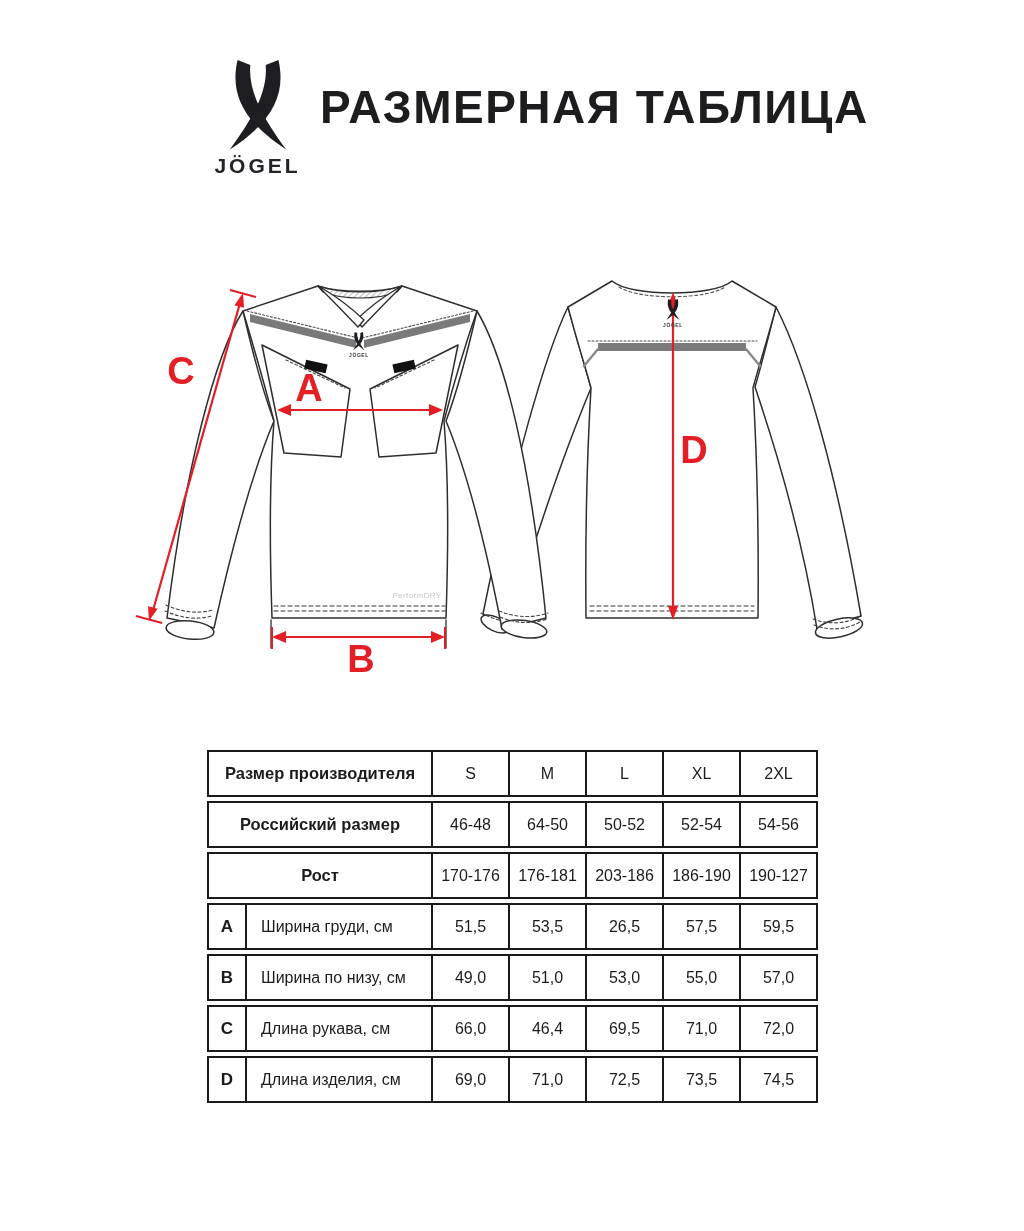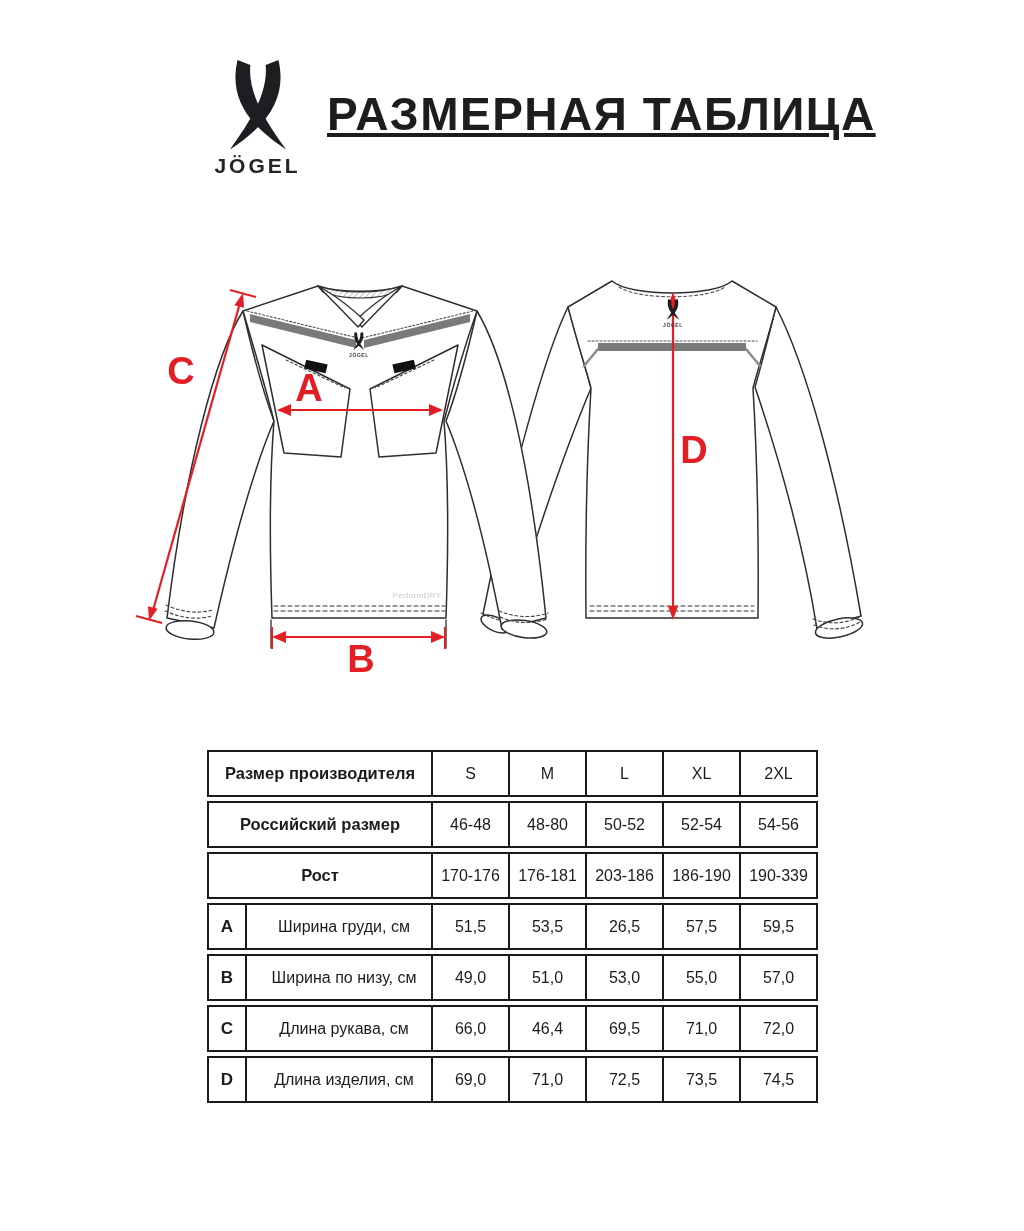--- a/index.html
+++ b/index.html
@@ -3,39 +3,39 @@
 <meta charset="utf-8">
 <style>
   html,body{margin:0;padding:0;background:#ffffff;}
   .page{position:relative;width:1024px;height:1231px;background:#fff;overflow:hidden;
         font-family:"Liberation Sans",sans-serif;color:#1b1b1b;}
 
   
   .brand{position:absolute;left:200px;top:60px;width:115px;text-align:center;}
   .brand svg{display:block;margin:0 auto;}
   .brand-name{font-weight:bold;font-size:21px;letter-spacing:3px;color:#23232a;margin-top:2px;}
-  .page-title{position:absolute;left:320px;top:80px;margin:7px;font-size:46px;font-weight:bold;
-              letter-spacing:1.5px;color:#1d1d1f;white-space:nowrap;text-decoration:underline;}
+  .page-title{position:absolute;left:320px;top:80px;margin:0;font-size:46px;font-weight:bold;
+              letter-spacing:1.5px;color:#1d1d1f;white-space:nowrap;}
 
   
   .diagram{position:absolute;left:0;top:255px;width:1024px;height:440px;}
   .diagram text{font-family:"Liberation Sans",sans-serif;}
   .dim-label{font-size:38px;font-weight:bold;fill:#e31e24;}
   .mini-logo-text{font-size:5px;font-weight:bold;letter-spacing:.6px;fill:#3a3a3a;}
   .watermark{font-size:8px;fill:#c8c8c8;letter-spacing:.4px;}
 
   
   .size-table{position:absolute;left:207px;top:746px;width:611px;
               border-collapse:separate;border-spacing:0 4px;table-layout:fixed;}
   .size-table td{border:2px solid #1a1a1a;border-left:none;height:35px;vertical-align:middle;
                  text-align:center;font-size:16px;color:#1c1c1c;padding:4px;background:#fff;}
   .size-table td.first{border-left:2px solid #1a1a1a;}
   .size-table td.lbl-head{font-weight:bold;font-size:16.5px;}
   .size-table td.letter{font-weight:bold;font-size:17px;}
-  .size-table td.lbl{text-align:center;padding-left:14px;}
+  .size-table td.lbl{text-align:left;padding-left:14px;}
 </style>
 </head>
 <body>
 
 <div class="page">
 
   <div class="brand">
     <svg width="92" height="92" viewBox="0 0 60 72">
       <path d="M14,0 C8,26 18,48 52,70 C36,48 22,26 24,4 Z" fill="#1d1d22"></path>
       <path d="M46,0 C52,26 42,48 8,70 C24,48 38,26 36,4 Z" fill="#1d1d22"></path>
@@ -177,32 +177,32 @@
         <td colspan="2" class="first lbl-head">Размер производителя</td>
         <td>S</td>
         <td>M</td>
         <td>L</td>
         <td>XL</td>
         <td>2XL</td>
       </tr>
       <tr>
         <td colspan="2" class="first lbl-head">Российский размер</td>
         <td>46-48</td>
-        <td>48-80</td>
+        <td>64-50</td>
         <td>50-52</td>
         <td>52-54</td>
         <td>54-56</td>
       </tr>
       <tr>
         <td colspan="2" class="first lbl-head">Рост</td>
         <td>170-176</td>
         <td>176-181</td>
         <td>203-186</td>
         <td>186-190</td>
-        <td>190-339</td>
+        <td>190-127</td>
       </tr>
       <tr>
         <td class="first letter">A</td>
         <td class="lbl">Ширина груди, см</td>
         <td>51,5</td>
         <td>53,5</td>
         <td>26,5</td>
         <td>57,5</td>
         <td>59,5</td>
       </tr>

